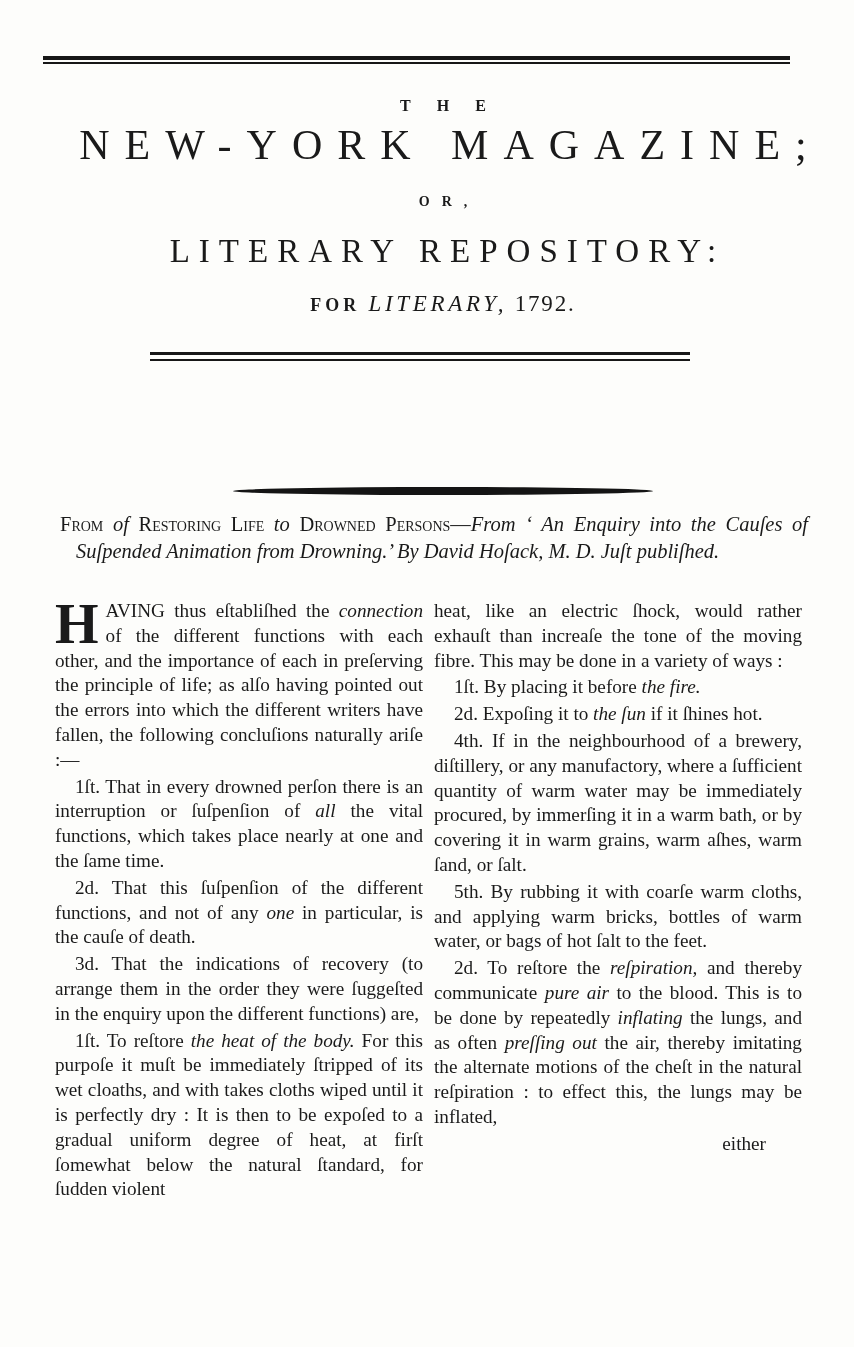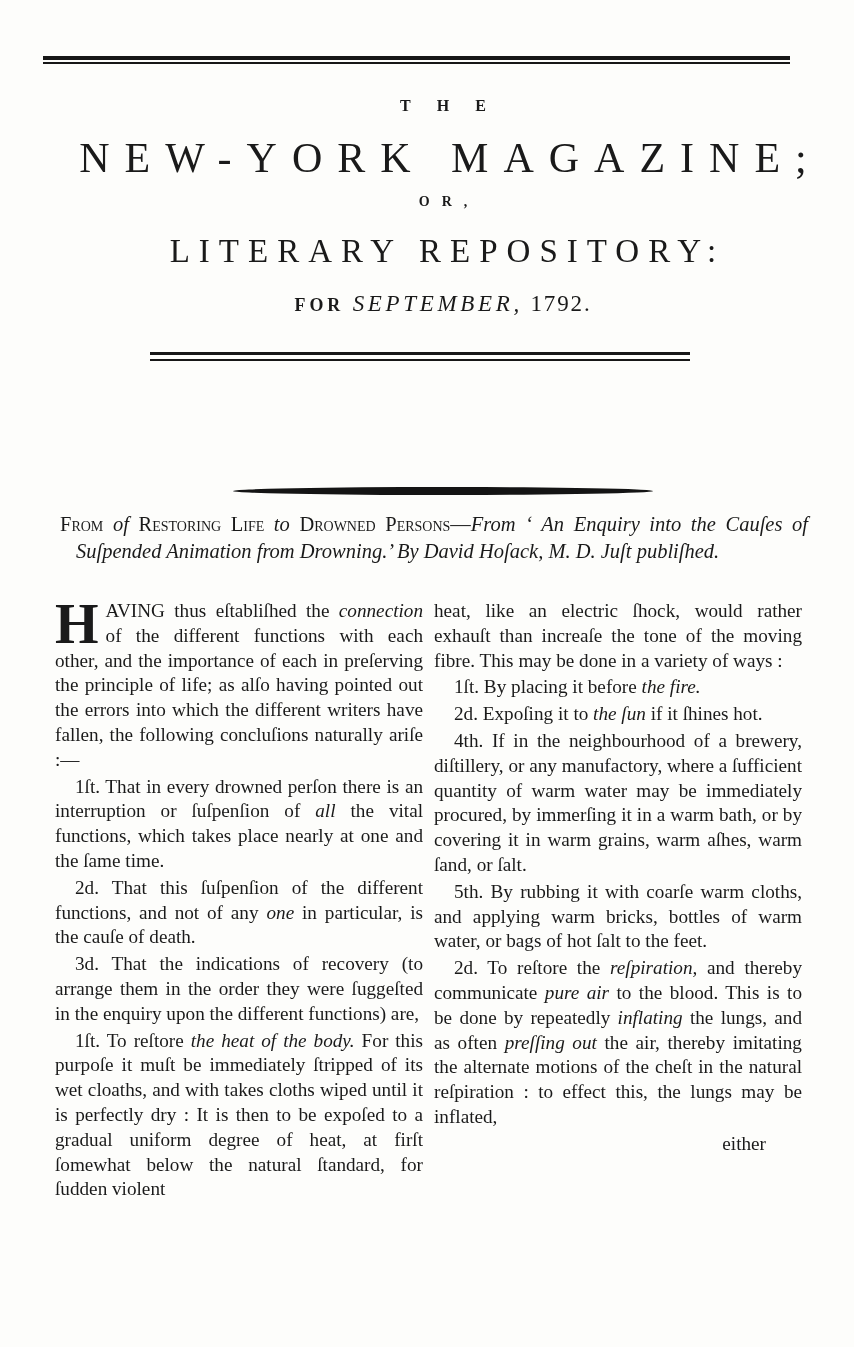--- a/index.html
+++ b/index.html
@@ -35,21 +35,21 @@
   .swell-rule {
     position: absolute;
     left: 233px; top: 487px; width: 420px; height: 8px;
     background: #141414;
     border-radius: 50% / 50%;
   }
 
   
   .mast { position: absolute; left: 0; right: 0; text-align: center; white-space: nowrap; padding-left: 32px; }
   .kicker   { top: 97px;  font-size: 16px; font-weight: 700; letter-spacing: 26px; text-indent: 26px; }
-  .title    { top: 121px; font-size: 42px; letter-spacing: 15px; text-indent: 15px; margin-top: 13px; }
+  .title    { top: 121px; font-size: 42px; letter-spacing: 15px; text-indent: 15px; }
   .or-line  { top: 194px; font-size: 14px; font-weight: 700; letter-spacing: 12px; text-indent: 12px; }
   .subtitle { top: 233px; font-size: 33px; letter-spacing: 9px;  text-indent: 9px; }
   .dateline { top: 291px; font-size: 23px; letter-spacing: 2px; }
 
   .smcap { font-size: 0.78em; letter-spacing: 0.22em; font-weight: bold; }
   .isp   { font-style: italic; letter-spacing: 0.16em; }
   .sp    { letter-spacing: 0.08em; }
   .i     { font-style: italic; }
   .sc    { font-variant: small-caps; }
 
@@ -100,21 +100,21 @@
   </div>
 
   <div class="mast kicker">THE</div>
 
   <div class="mast title">NEW-YORK MAGAZINE;</div>
 
   <div class="mast or-line">OR,</div>
 
   <div class="mast subtitle">LITERARY REPOSITORY:</div>
 
-  <div class="mast dateline"><span class="smcap">FOR </span><span class="isp">SEPTEMBER,</span><span class="sp"> 1792.</span></div>
+  <div class="mast dateline"><span class="smcap">FOR </span><span class="isp">LITERARY,</span><span class="sp"> 1792.</span></div>
 
   <div class="double-rule"></div>
 
   <div class="swell-rule"></div>
 
   <div class="heading"><span class="sc">From </span><span class="i">of</span><span class="sc"> Restoring Life </span><span class="i">to</span><span class="sc"> Drowned Persons</span><span>—</span><span class="i">From ‘ An Enquiry into the Cauſes of Suſpended Animation from Drowning.’ By David Hoſack, M. D. Juſt publiſhed.</span></div>
 
   <div class="columns">
 
     <div class="col">

